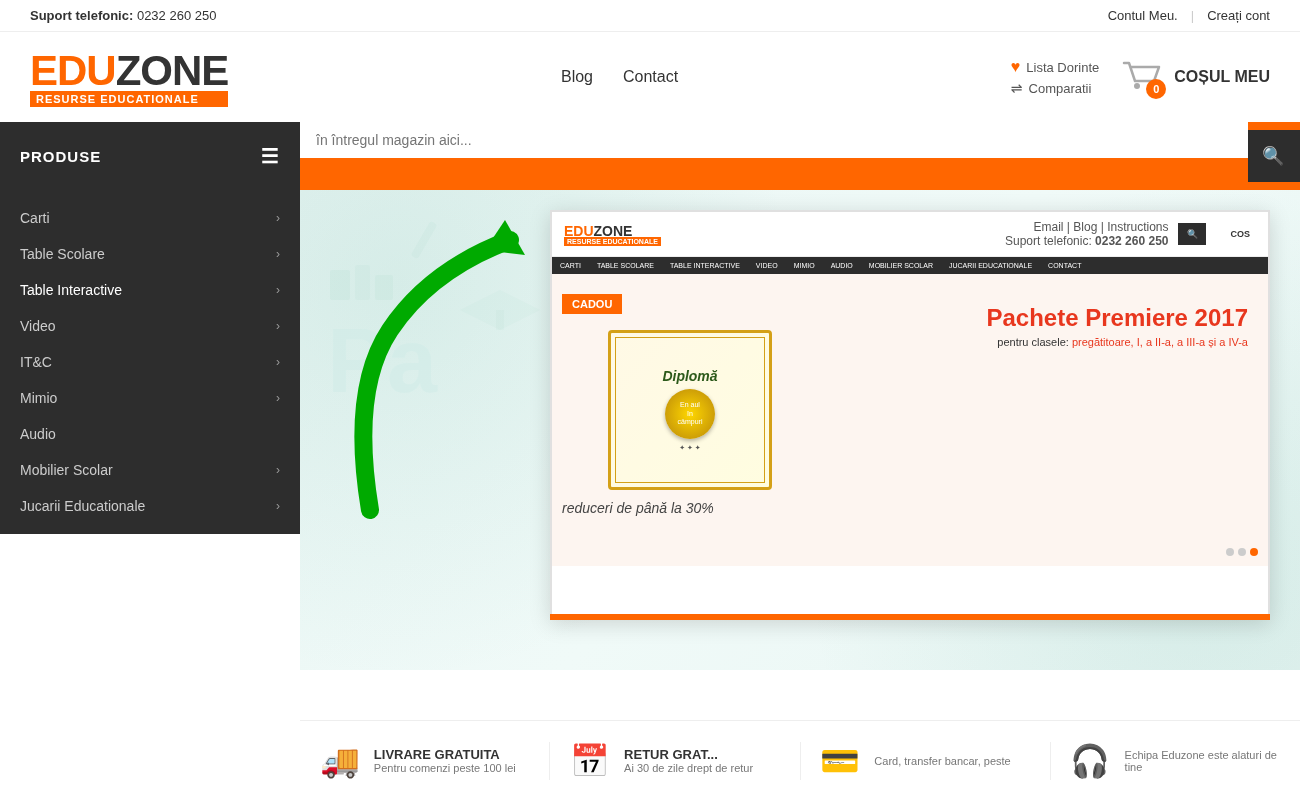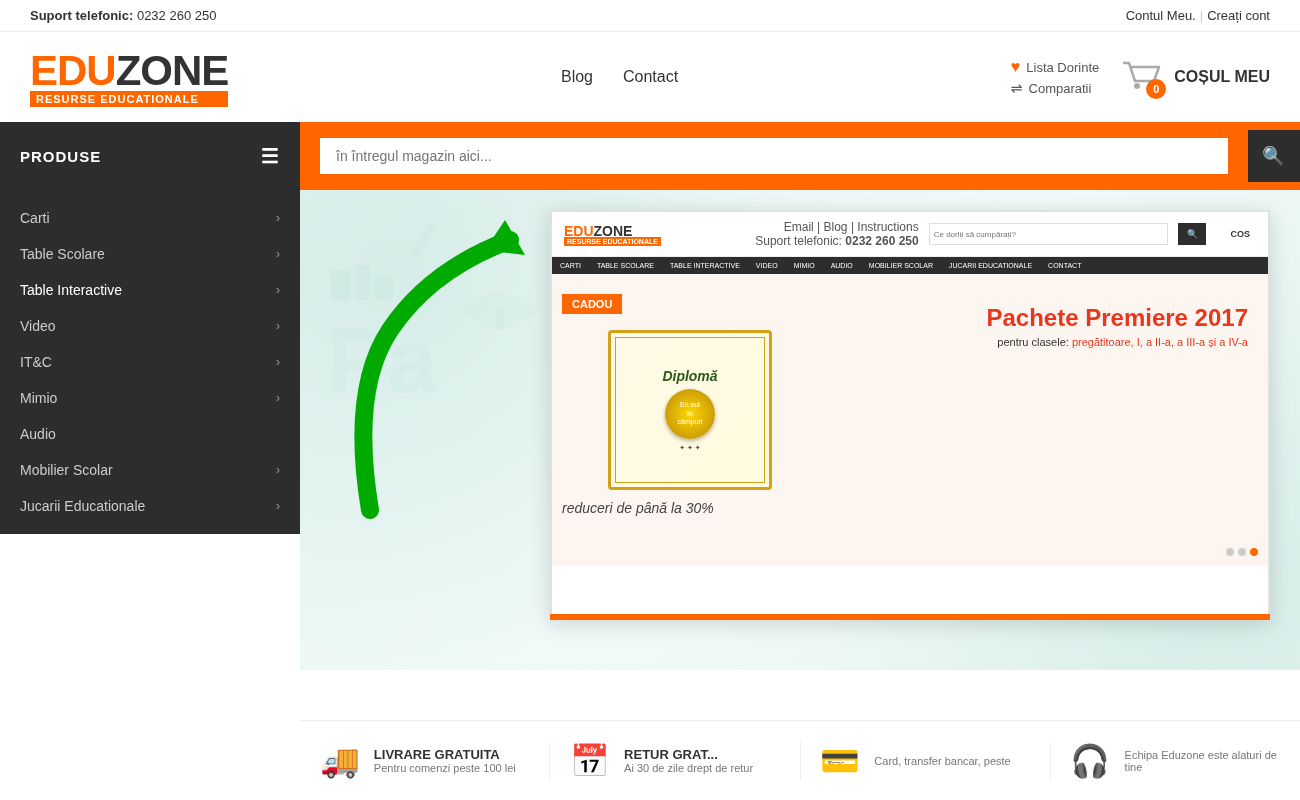--- a/index.html
+++ b/index.html
@@ -10,21 +10,21 @@
       background: #fff;
       padding: 8px 30px;
       display: flex;
       justify-content: space-between;
       align-items: center;
       border-bottom: 1px solid #eee;
       font-size: 13px;
     }
     .top-bar-left { color: #333; }
     .top-bar-left strong { color: #333; }
-    .top-bar-right { display: flex; align-items: flex-start; gap: 4px; color: #333; font-size: 13px; }
+    .top-bar-right { display: flex; align-items: flex-start; gap: 13px; color: #333; font-size: 13px; }
     .top-bar-right a { color: #333; text-decoration: none; }
     .top-bar-right .separator { color: #ccc; }
 
     
     .header {
       background: #fff;
       padding: 15px 30px;
       display: flex;
       align-items: center;
       justify-content: space-between;
@@ -84,22 +84,21 @@
       font-size: 15px;
       font-weight: bold;
       letter-spacing: 1px;
       cursor: pointer;
       flex-shrink: 0;
     }
     .hamburger { font-size: 20px; }
     .search-wrap {
       flex: 1;
       display: flex;
-      align-items: center;
-      padding: 0 20px;
+      padding: 0 0;
       height: 100%;
     }
     .search-input {
       width: 100%;
       height: 36px;
       border: none;
       padding: 0 16px;
       font-size: 14px;
       color: #999;
       outline: none;
@@ -512,23 +511,20 @@
     <div class="mini-preview">
 
       <div class="mini-header">
         <div>
           <div class="mini-logo"><span style="color:#ff6600">EDU</span>ZONE</div>
           <span class="mini-logo-sub">RESURSE EDUCATIONALE</span>
         </div>
         <div class="mini-info">
           <div>Email | Blog | Instructions</div>
           <div>Suport telefonic: <strong>0232 260 250</strong></div>
-        </div>
-        <div class="mini-search-bar">
-          <input type="text" style="font-size: 8px; border: none; outline: none; padding: 0px 4px; flex: 1 1 0%;" placeholder="Ce doriți să cumpărați?">
         </div>
         <div class="mini-search-btn" style="font-size:9px;">🔍</div>
         <div class="mini-cos" style="margin-left:8px; padding:0 6px;">COS</div>
       </div>
 
       <div class="mini-nav">
         <span>CARTI</span>
         <span>TABLE SCOLARE</span>
         <span>TABLE INTERACTIVE</span>
         <span>VIDEO</span>

